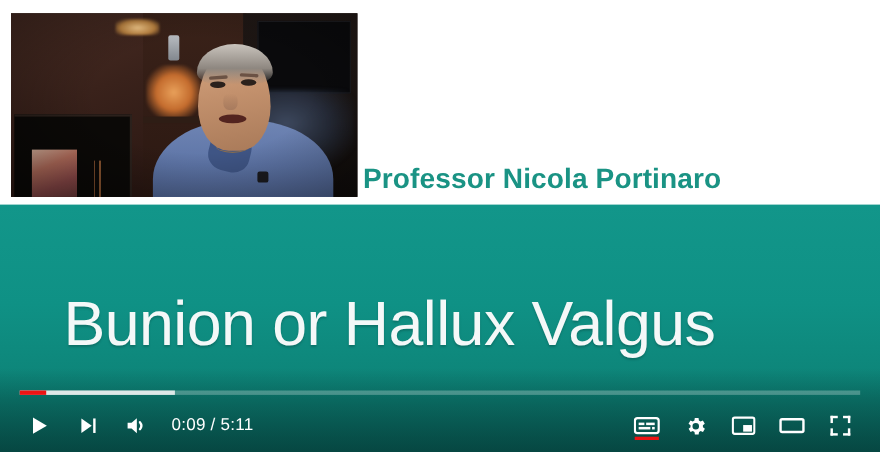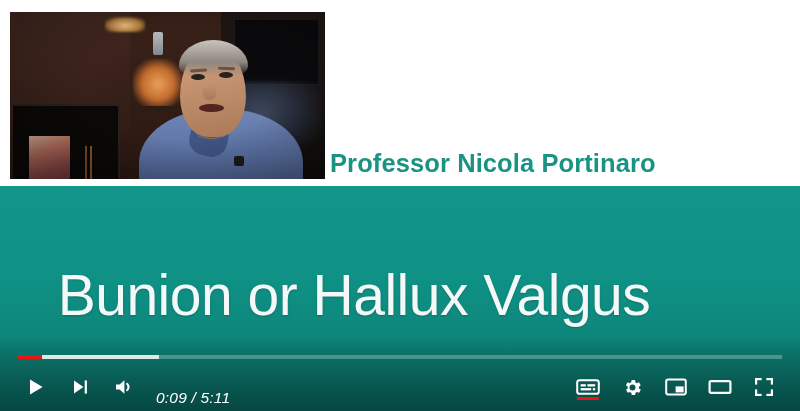--- a/index.html
+++ b/index.html
@@ -252,21 +252,21 @@
   .controls-bar {
     position: absolute;
     left: 0;
     right: 0;
     bottom: 0;
     height: 48px;
     display: flex;
     align-items: center;
     padding: 0 14px;
   }
-  .ctrl-left  { display: flex; align-items: flex-end; gap: 0px; font-style: italic; }
+  .ctrl-left  { display: flex; align-items: center; gap: 0px; }
   .ctrl-right { display: flex; align-items: center; gap: 0px; margin-left: auto; }
 
   .btn {
     width: 44px;
     height: 40px;
     display: flex;
     align-items: center;
     justify-content: center;
     cursor: pointer;
     background: none;

